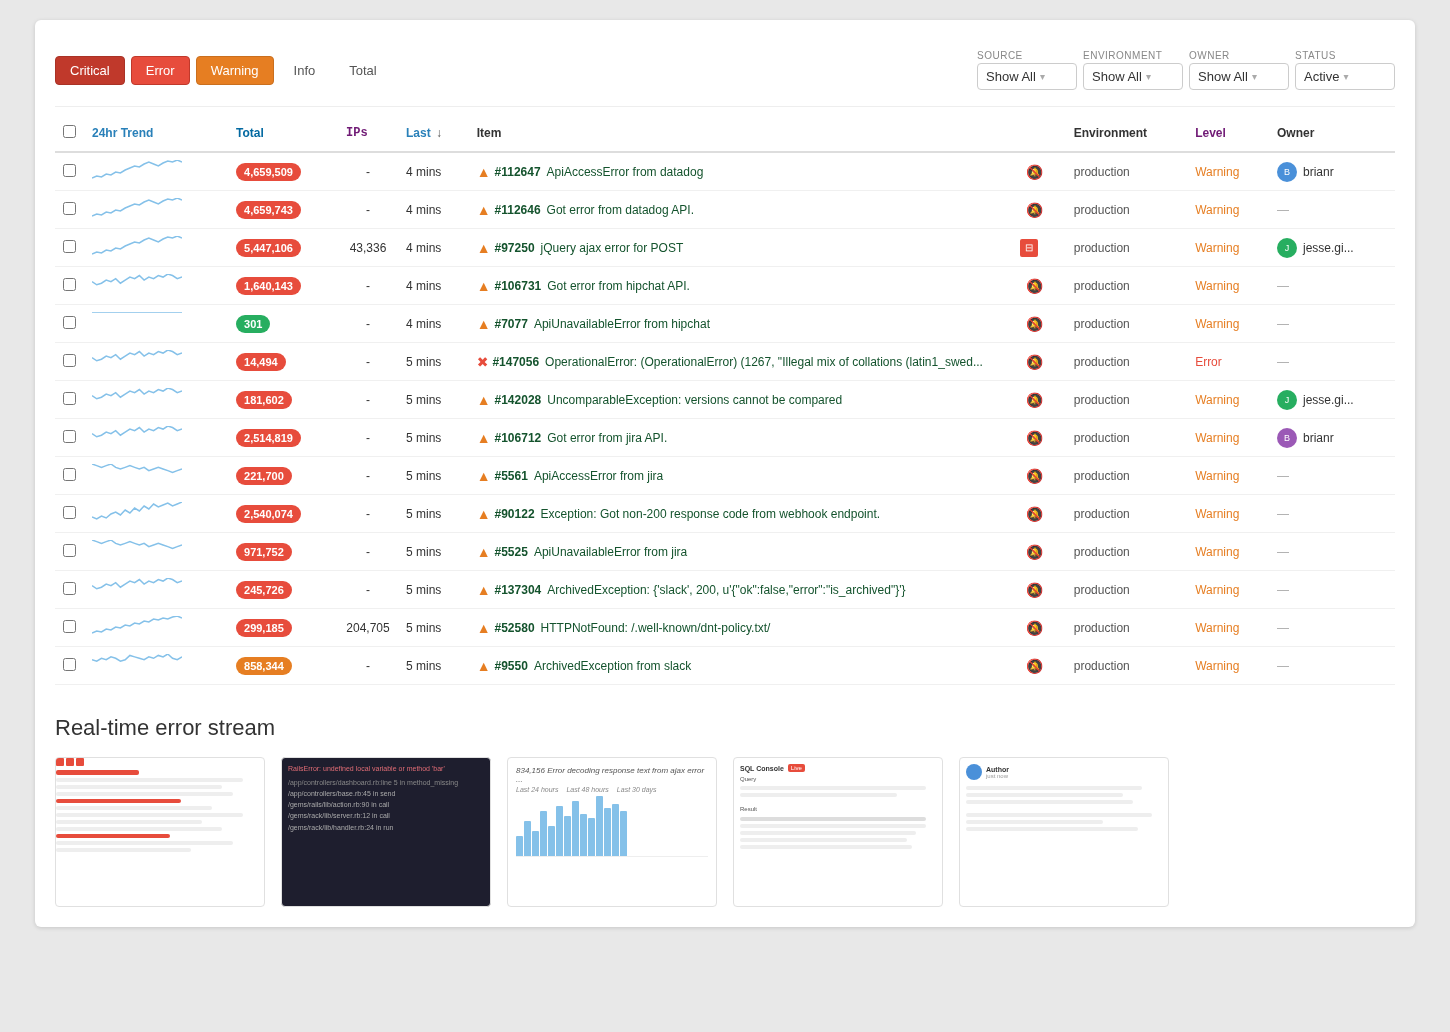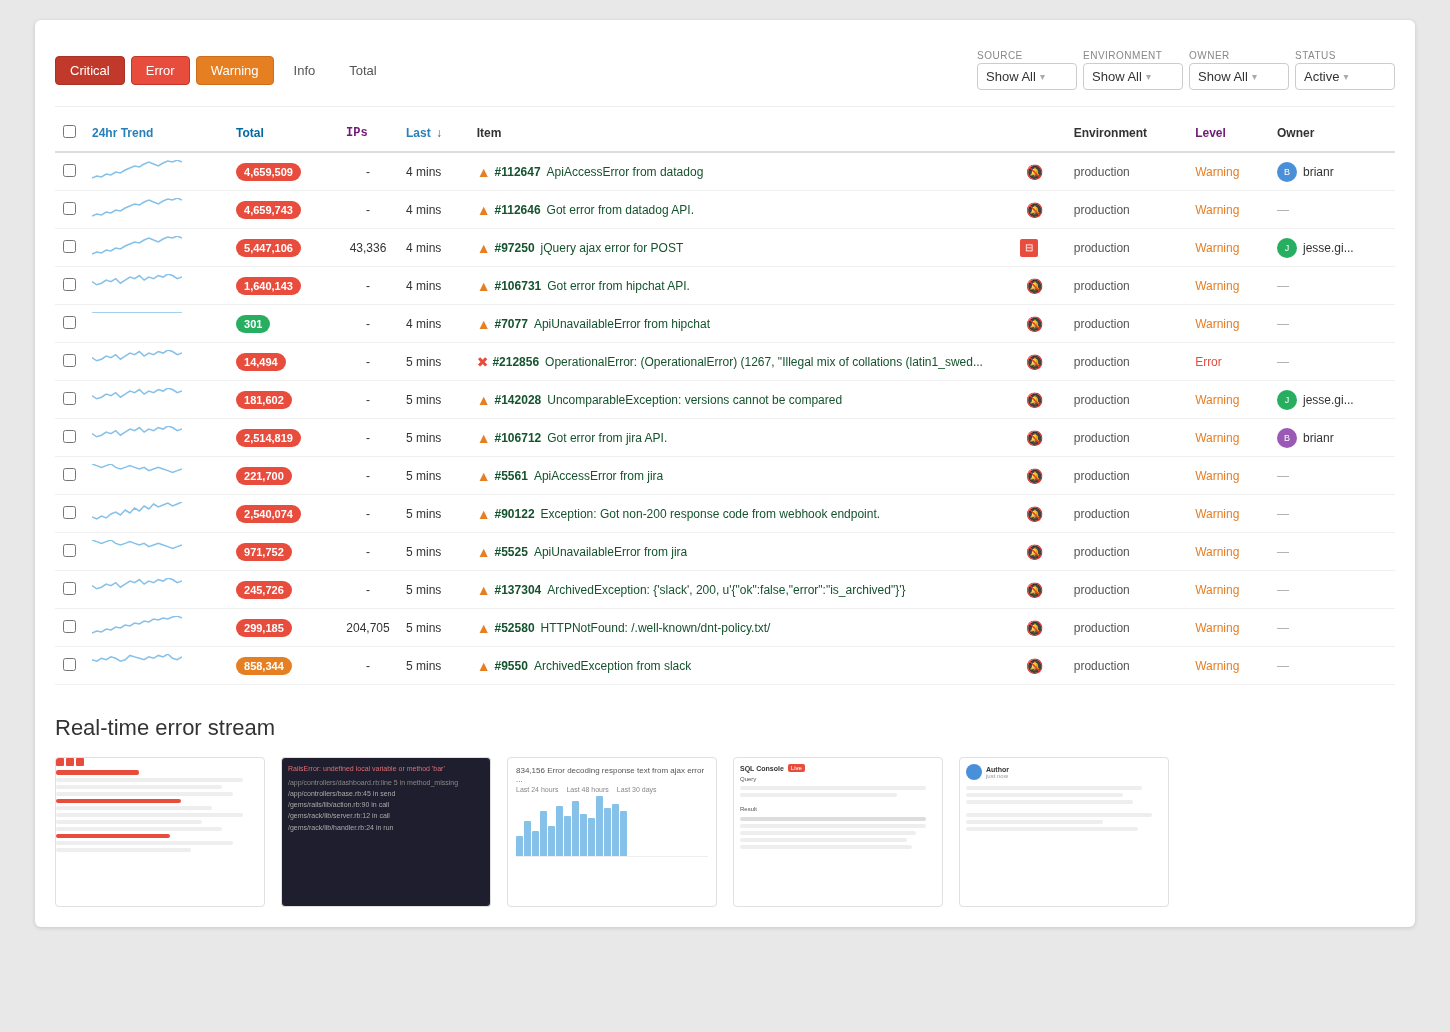--- a/index.html
+++ b/index.html
@@ -250,21 +250,21 @@
     <td><svg viewBox="0 0 90 20" width="90" height="20">
               <polyline points="0,7.692307692307692 4.7368421052631575,10.769230769230768 9.473684210526315,9.230769230769232 14.210526315789473,6.153846153846153 18.94736842105263,7.692307692307692 23.684210526315788,4.615384615384615 28.421052631578945,9.230769230769232 33.1578947368421,6.153846153846153 37.89473684210526,3.0769230769230766 42.63157894736842,4.615384615384615 47.368421052631575,1.5384615384615365 52.10526315789473,6.153846153846153 56.84210526315789,3.0769230769230766 61.57894736842105,4.615384615384615 66.3157894736842,1.5384615384615365 71.05263157894737,3.0769230769230766 75.78947368421052,0 80.52631578947367,1.5384615384615365 85.26315789473684,4.615384615384615 90,3.0769230769230766" fill="none" stroke="#85c1e9" stroke-width="1.5"></polyline>
             </svg></td>
     <td><span class="total-badge badge-red">14,494</span></td>
     <td class="ips-col">-</td>
     <td>5 mins</td>
     <td style="max-width:400px;">
       <div class="item-cell-inner">
         <span class="error-icon">✖</span>
         <a class="item-link" href="#">
-          <strong>#212856</strong> 
+          <strong>#147056</strong> 
                 <span>OperationalError: (OperationalError) (1267, "Illegal mix of collations (latin1_swed...</span>
         </a>
       </div>
     </td>
     <td><span class="action-icon">🔕</span></td>
     <td><span class="env-text">production</span></td>
     <td><span class="level-error">Error</span></td>
     <td><span class="dash">—</span></td>
   </tr>
         <tr>
@@ -490,21 +490,21 @@
           <div style="font-size:7px;line-height:1.6;color:#888;">
             <div>/app/controllers/dashboard.rb:line 5 in method_missing</div>
             <div style="color:#aaa;">/app/controllers/base.rb:45 in send</div>
             <div style="color:#aaa;">/gems/rails/lib/action.rb:90 in call</div>
             <div style="color:#aaa;">/gems/rack/lib/server.rb:12 in call</div>
             <div style="color:#aaa;">/gems/rack/lib/handler.rb:24 in run</div>
           </div>
         </div>
       </div>
 
-      <div class="thumbnail" style="background:#fff;">
+      <div class="thumbnail" style="background:#fff;font-style:italic;">
         <div style="padding:8px;">
           <div style="font-size:8px;color:#555;margin-bottom:2px;">834,156 Error decoding response text from ajax error ...</div>
           <div style="display:flex;gap:8px;font-size:7px;color:#888;margin-bottom:4px;">
             <span>Last 24 hours</span>
               <span>Last 48 hours</span>
               <span>Last 30 days</span>
           </div>
           <div style="display:flex;align-items:flex-end;gap:1px;height:60px;border-bottom:1px solid #eee;">
             <div style="height:20px;width:7px;background:#85c1e9;border-radius:1px 1px 0 0;"></div>
             <div style="height:35px;width:7px;background:#85c1e9;border-radius:1px 1px 0 0;"></div>

